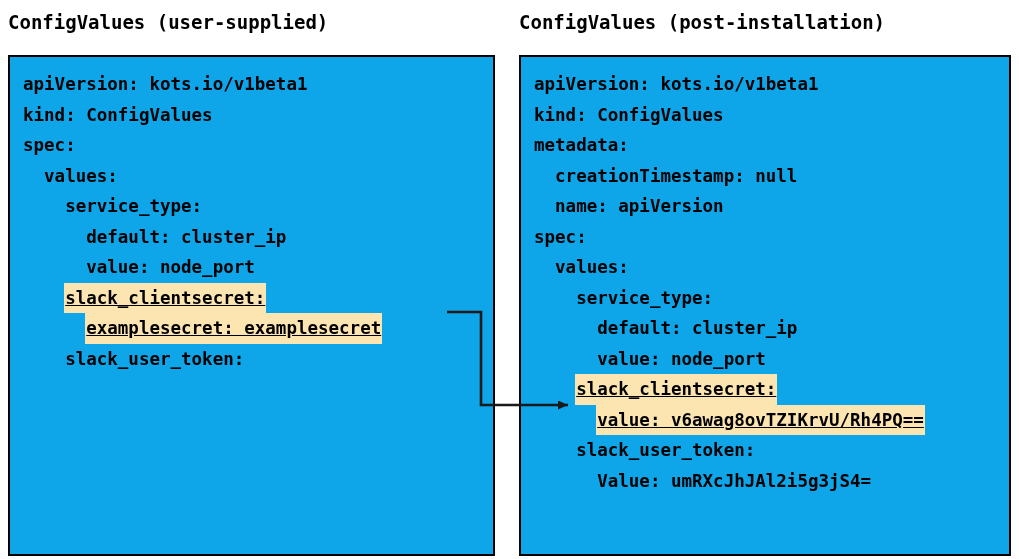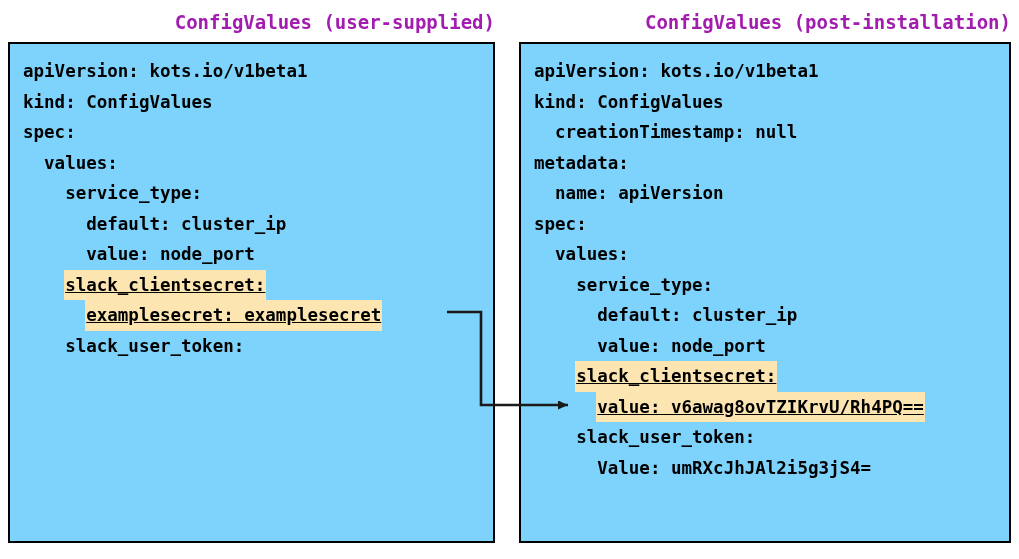--- a/index.html
+++ b/index.html
@@ -10,39 +10,39 @@
   body {
     width: 1019px;
     height: 559px;
     position: relative;
     overflow: hidden;
     font-family: "DejaVu Sans Mono", "Liberation Mono", monospace;
   }
 
   .panel {
     position: absolute;
-    top: 42px;
+    top: 55px;
     height: 501px;
     box-sizing: border-box;
     border: 2px solid #000000;
-    background: #7dd3fc;
+    background: #0ea5e9;
   }
   .panel-left  { left: 8px;   width: 487px; }
   .panel-right { left: 519px; width: 492px; }
 
   .panel-title {
     position: absolute;
     top: 8px;
     height: 28px;
     line-height: 28px;
-    text-align: right;
+    text-align: left;
     font-family: "DejaVu Sans Mono", "Liberation Mono", monospace;
     font-size: 19px;
     font-weight: bold;
-    color: #a21caf;
+    color: #000000;
     white-space: nowrap;
   }
   .title-left  { left: 8px;   width: 487px; }
   .title-right { left: 519px; width: 492px; }
 
   .code {
     position: absolute;
     top: 12px;
     left: 12px;
     right: 4px;
@@ -94,22 +94,22 @@
       <div class="code-line hl"><span>    </span><span class="txt">slack_clientsecret:</span></div>
       <div class="code-line hl"><span>      </span><span class="txt">examplesecret: examplesecret</span></div>
       <div class="code-line"><span>    </span><span class="txt">slack_user_token:</span></div>
     </div>
 </div>
 
 <div class="panel panel-right">
   <div class="code" id="right-code">
       <div class="code-line"><span></span><span class="txt">apiVersion: kots.io/v1beta1</span></div>
       <div class="code-line"><span></span><span class="txt">kind: ConfigValues</span></div>
+      <div class="code-line"><span></span><span class="txt">metadata:</span></div>
       <div class="code-line"><span>  </span><span class="txt">creationTimestamp: null</span></div>
-      <div class="code-line"><span></span><span class="txt">metadata:</span></div>
       <div class="code-line"><span>  </span><span class="txt">name: apiVersion</span></div>
       <div class="code-line"><span></span><span class="txt">spec:</span></div>
       <div class="code-line"><span>  </span><span class="txt">values:</span></div>
       <div class="code-line"><span>    </span><span class="txt">service_type:</span></div>
       <div class="code-line"><span>      </span><span class="txt">default: cluster_ip</span></div>
       <div class="code-line"><span>      </span><span class="txt">value: node_port</span></div>
       <div class="code-line hl"><span>    </span><span class="txt">slack_clientsecret:</span></div>
       <div class="code-line hl"><span>      </span><span class="txt">value: v6awag8ovTZIKrvU/Rh4PQ==</span></div>
       <div class="code-line"><span>    </span><span class="txt">slack_user_token:</span></div>
       <div class="code-line"><span>      </span><span class="txt">Value: umRXcJhJAl2i5g3jS4=</span></div>

